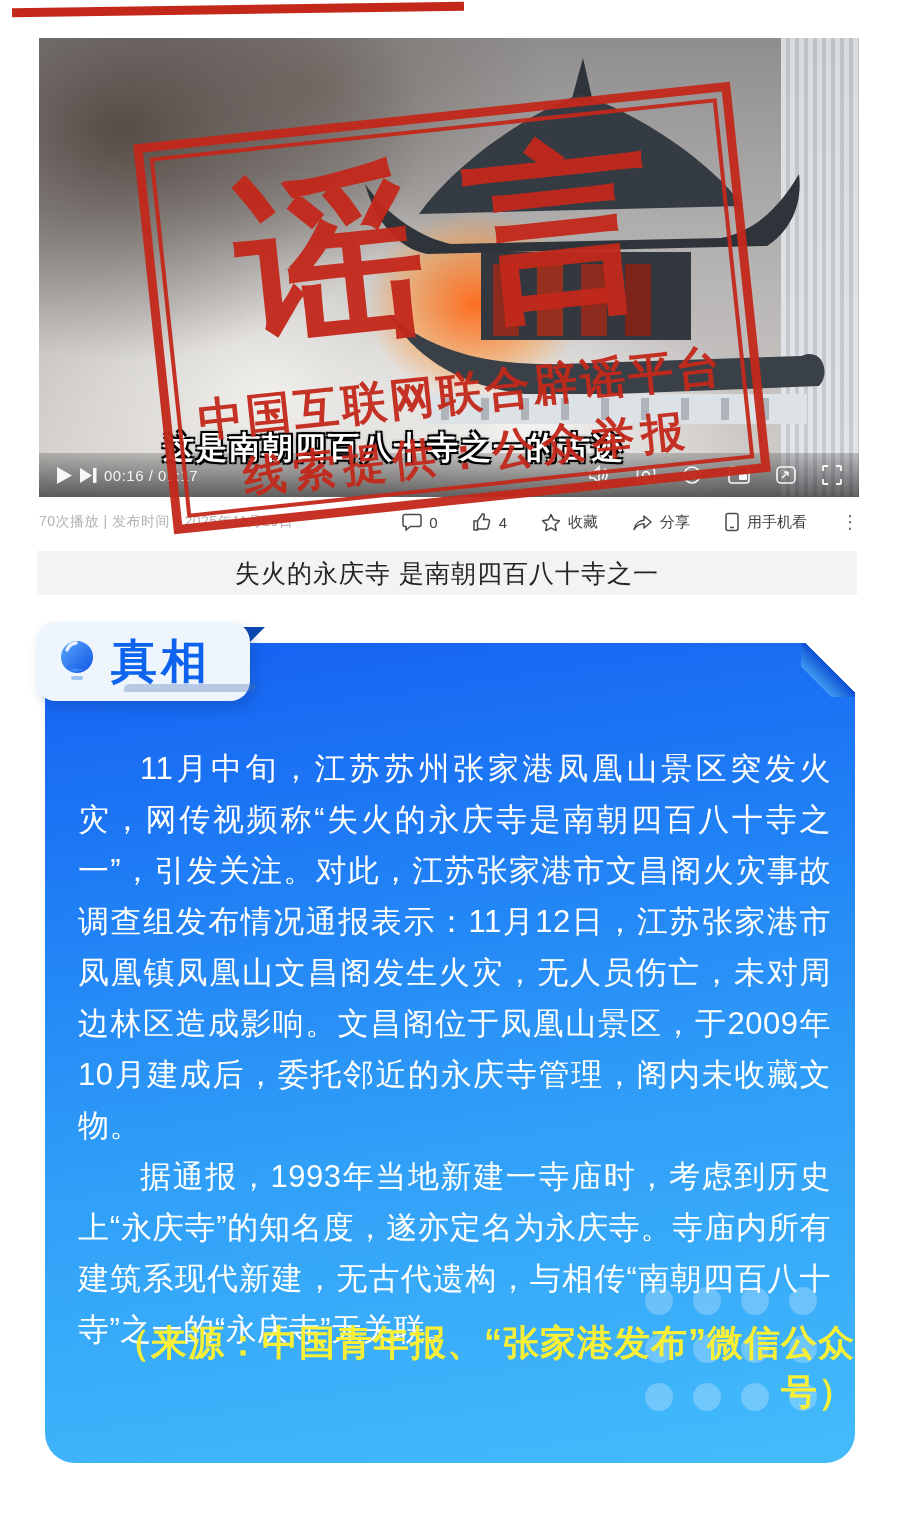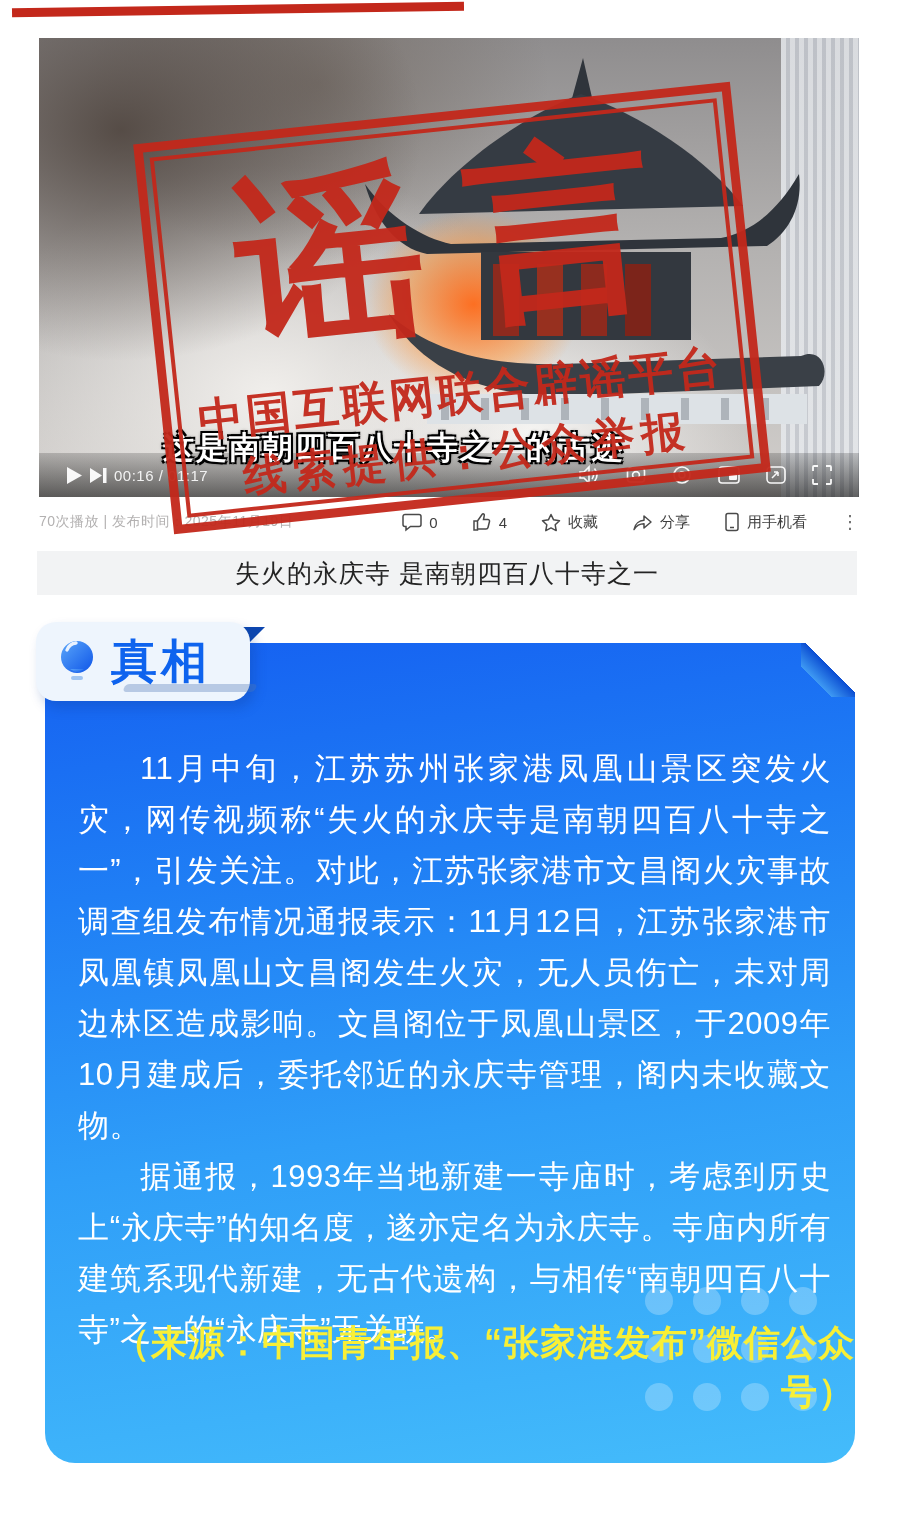--- a/index.html
+++ b/index.html
@@ -22,21 +22,21 @@
       radial-gradient(420px 330px at 28% 78%, rgba(243,241,238,0.95), rgba(243,241,238,0) 70%),
       radial-gradient(300px 230px at 60% 86%, rgba(250,249,247,0.9), rgba(250,249,247,0) 72%),
       linear-gradient(180deg,#8f8d8e 0%,#b3b1b0 45%,#d2cfcc 100%); }
   .building { position:absolute; right:0; top:0; width:78px; height:100%;
     background:repeating-linear-gradient(90deg,#e6e9ed 0 5px,#c6cad1 5px 9px); opacity:.85; }
   .pagoda { position:absolute; right:28px; top:18px; }
   .subtitle { position:absolute; left:0; right:110px; bottom:28px; z-index:3;
     text-align:center; color:#ffffff; font-size:31px; font-weight:bold; letter-spacing:2px;
     text-shadow:2px 2px 0 #000,-2px 2px 0 #000,2px -2px 0 #000,-2px -2px 0 #000,0 0 4px #000; }
   .controls { position:absolute; left:0; right:0; bottom:0; height:44px; z-index:2;
-    display:flex; align-items:center; gap:6px; padding:0 27px; color:#fff;
+    display:flex; align-items:center; gap:6px; padding:0 17px; color:#fff;
     background:linear-gradient(180deg,rgba(25,25,25,0.2),rgba(8,8,8,0.6)); }
   .controls svg { display:block; }
   .time { font-size:15px; color:#f2f2f2; letter-spacing:0.5px; white-space:nowrap; }
   .spacer { flex:1; }
   .picons { display:flex; align-items:center; gap:26px; }
   .pbtn { cursor:pointer; opacity:.95; }
 
   
   .stamp { position:absolute; left:152px; top:112px; width:600px; height:392px;
     transform:rotate(-6deg); color:#c3281b; z-index:6; opacity:0.95; }

